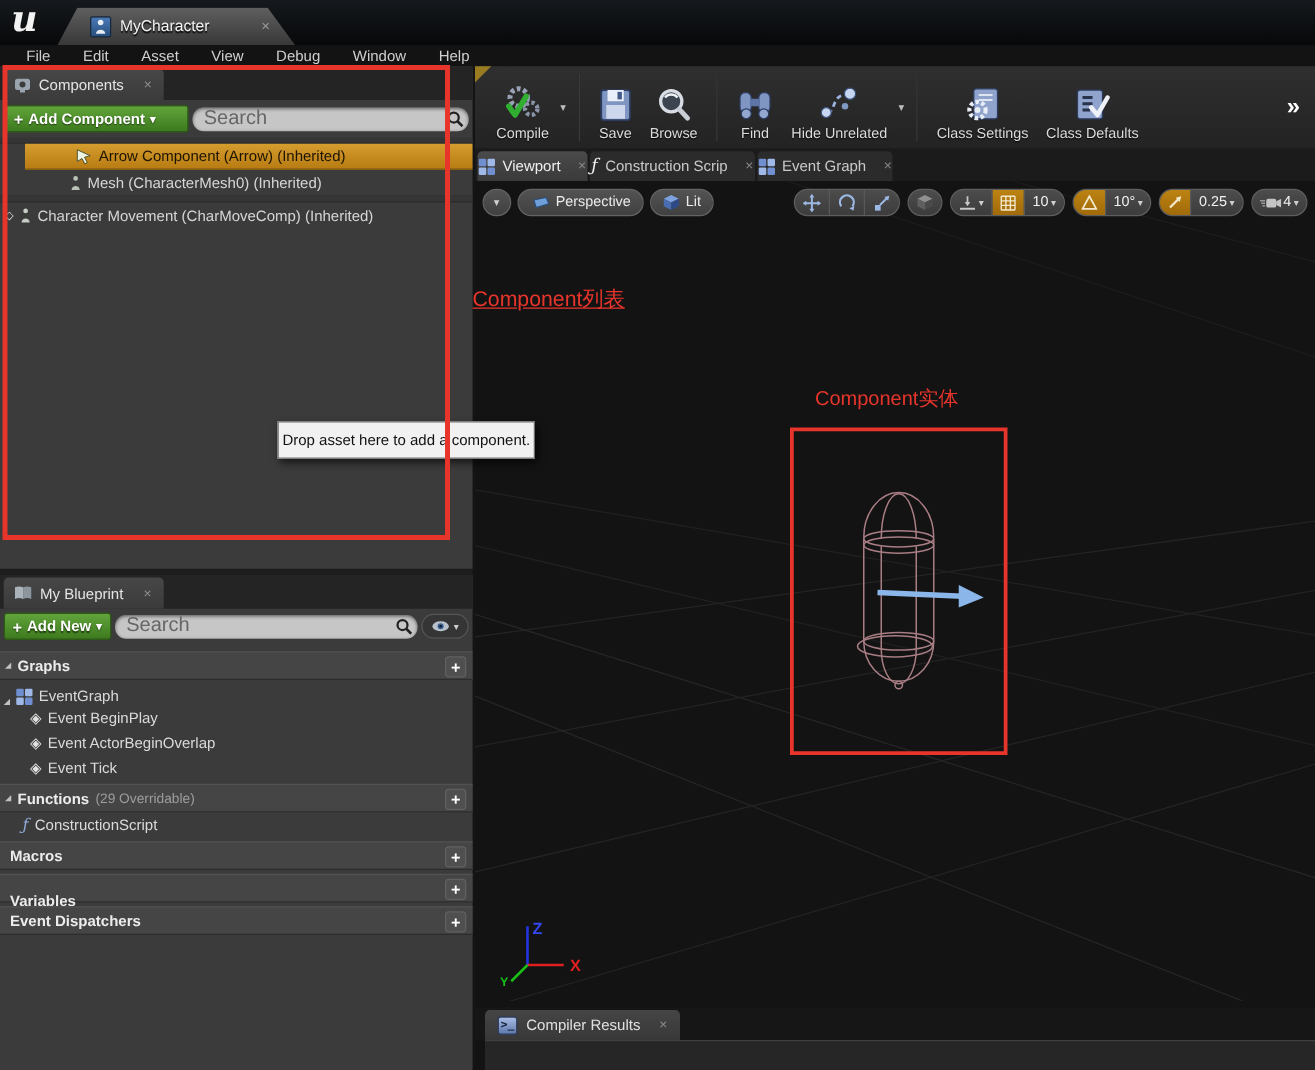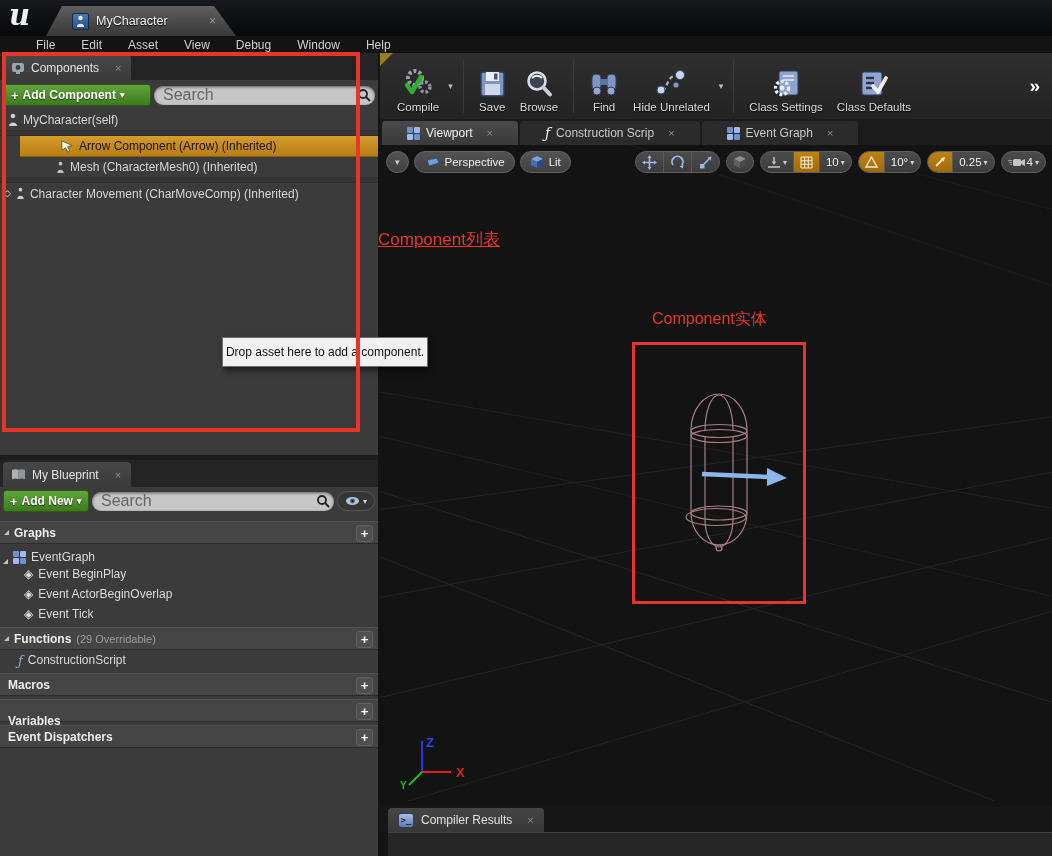--- a/index.html
+++ b/index.html
@@ -17,21 +17,21 @@
   .apptab { position:absolute; left:46px; top:6px; width:190px; height:30px;
     background:linear-gradient(#5f5f5f,#383838);
     clip-path:polygon(16px 0, calc(100% - 22px) 0, 100% 100%, 0 100%);
     display:flex; align-items:center; gap:7px; padding:0 20px 0 26px; }
   .apptab .ticon { width:17px; height:17px; background:linear-gradient(#4a79b8,#28507e);
     border:1px solid #15293f; border-radius:2px; display:flex; align-items:center; justify-content:center; }
   .apptab .title { color:#f3f3f3; font-size:12.5px; text-shadow:0 1px 1px #000; white-space:nowrap; }
   .apptab .x { margin-left:auto; color:#9a9a9a; font-size:12px; }
   
   .menubar { position:absolute; left:0; top:36px; width:1052px; height:17px;
-    background:#131313; display:flex; align-items:center; gap:0; padding-left:23px; }
+    background:#131313; display:flex; align-items:center; gap:0; padding-left:8px; }
   .menubar .mi { color:#cfcfcf; font-size:12px; padding:0 13px; cursor:default; }
   
   .leftcol { position:absolute; left:0; top:53px; width:378px; height:803px; background:#1d1d1d; }
   .panel { position:absolute; left:0; width:378px; background:#3b3b3b; }
   .phead { height:27px; background:#242424; position:relative; }
   .ptab { position:absolute; left:3px; top:2px; height:25px; background:linear-gradient(#474747,#3b3b3b);
     border-radius:4px 4px 0 0; display:flex; align-items:center; gap:6px; padding:0 10px 0 8px; }
   .ptab .lbl { color:#e4e4e4; font-size:12px; white-space:nowrap; }
   .ptab .x { color:#909090; font-size:11px; margin-left:10px; }
   .ptools { height:30px; display:flex; align-items:center; padding:0 3px; gap:3px; position:relative; }
@@ -77,21 +77,21 @@
   .tbtn { display:flex; flex-direction:column; align-items:center; justify-content:flex-end;
     height:58px; padding:2px 7px; gap:3px; }
   .tbtn .tlabel { color:#dcdcdc; font-size:11.5px; text-shadow:0 1px 1px #000; white-space:nowrap; }
   .tbtn .ic { height:32px; display:flex; align-items:flex-end; }
   .tcaret { color:#bdbdbd; font-size:9px; align-self:center; margin:0 2px; }
   .tsep { width:1px; height:54px; background:#1a1a1a; border-right:1px solid #3a3a3a; margin:0 8px; }
   .chevron { position:absolute; right:12px; top:22px; color:#fff; font-size:19px; font-weight:bold; }
   
   .tabwell { position:absolute; left:0; top:66px; width:672px; height:26px; background:#1b1b1b;
     display:flex; align-items:flex-end; gap:2px; padding-left:2px; }
-  .dtab { height:24px; display:flex; align-items:center; gap:6px; padding:0 25px;
+  .dtab { height:24px; display:flex; align-items:center; gap:6px; padding:0 1px;
     background:#2b2b2b; border-radius:4px 4px 0 0; color:#c9c9c9; font-size:12px; white-space:nowrap; }
   .dtab.active { background:linear-gradient(#4a4a4a,#3a3a3a); color:#efefef; }
   .dtab .x { color:#8a8a8a; font-size:11px; margin-left:8px; }
   .fglyph { font-family:"DejaVu Serif",serif; font-style:italic; color:#f0f0f0; font-size:14px; }
   
   .viewport { position:absolute; left:0; top:92px; width:672px; height:656px; background:#131313; overflow:hidden; }
   .vtb { position:absolute; left:6px; right:6px; top:5px; height:24px; display:flex; align-items:center; }
   .vbtn { height:22px; background:linear-gradient(#535353,#404040); border:1px solid #636363;
     border-radius:11px; display:flex; align-items:center; gap:5px; padding:0 9px; color:#ececec;
     font-size:11.5px; margin-right:5px; white-space:nowrap; }
@@ -176,27 +176,20 @@
         </div>
         <div class="searchwrap">
           <input class="search" placeholder="Search" style="">
           <svg class="mag" width="14" height="14" viewBox="0 0 14 14">
               <circle cx="6" cy="6" r="4" fill="none" stroke="#222" stroke-width="1.8"></circle>
               <line x1="9" y1="9" x2="13" y2="13" stroke="#222" stroke-width="2"></line>
             </svg>
         </div>
       </div>
 
-      <div class="row" style="padding-left:8px;">
-        <svg width="10" height="14" viewBox="0 0 10 14">
-            <circle cx="5" cy="3" r="2.3" fill="#c9cfd6"></circle>
-            <path d="M1 13 C1 8.3 9 8.3 9 13 Z" fill="#c9cfd6"></path>
-          </svg>
-        <span>MyCharacter(self)</span>
-      </div>
       <div class="gsep"></div>
       <div class="row sel" style="padding-left:40px;">
         <svg width="14" height="14" viewBox="0 0 15 15">
             <path d="M2 2 L13 7 L8.2 8.3 L10.5 13 L8.4 14 L6 9.4 L2 12 Z" fill="#eef4e2" stroke="#30401f" stroke-width="0.7"></path>
           </svg>
         <span>Arrow Component (Arrow) (Inherited)</span>
       </div>
       <div class="row" style="padding-left:56px;">
         <svg width="9" height="13" viewBox="0 0 10 14">
             <circle cx="5" cy="2.8" r="2.1" fill="#b9c2b4"></circle>

